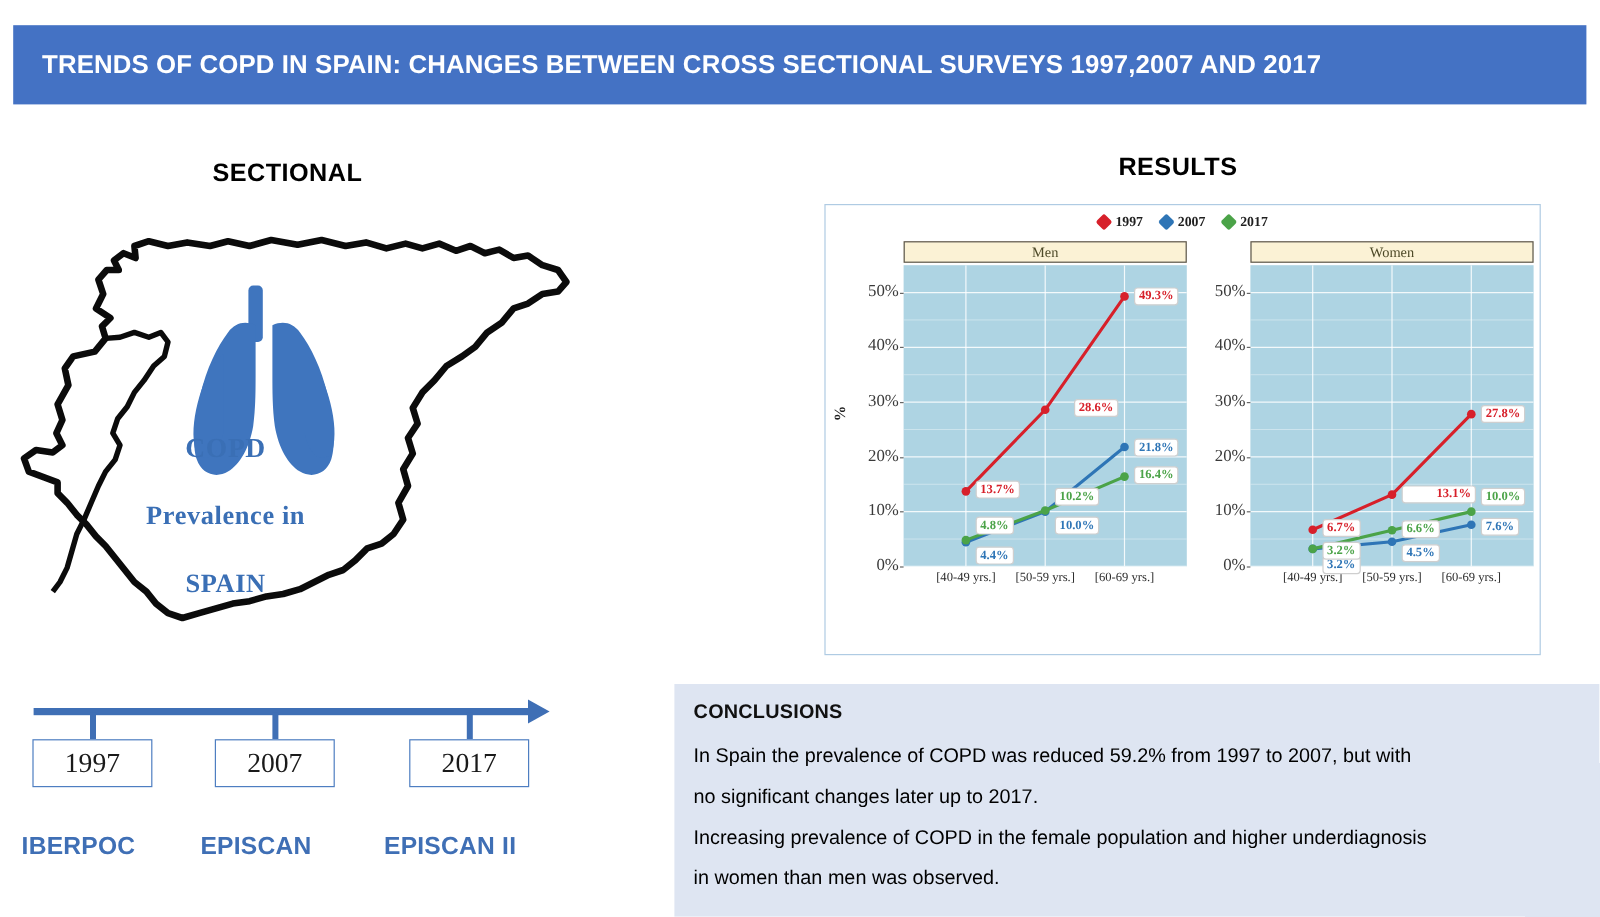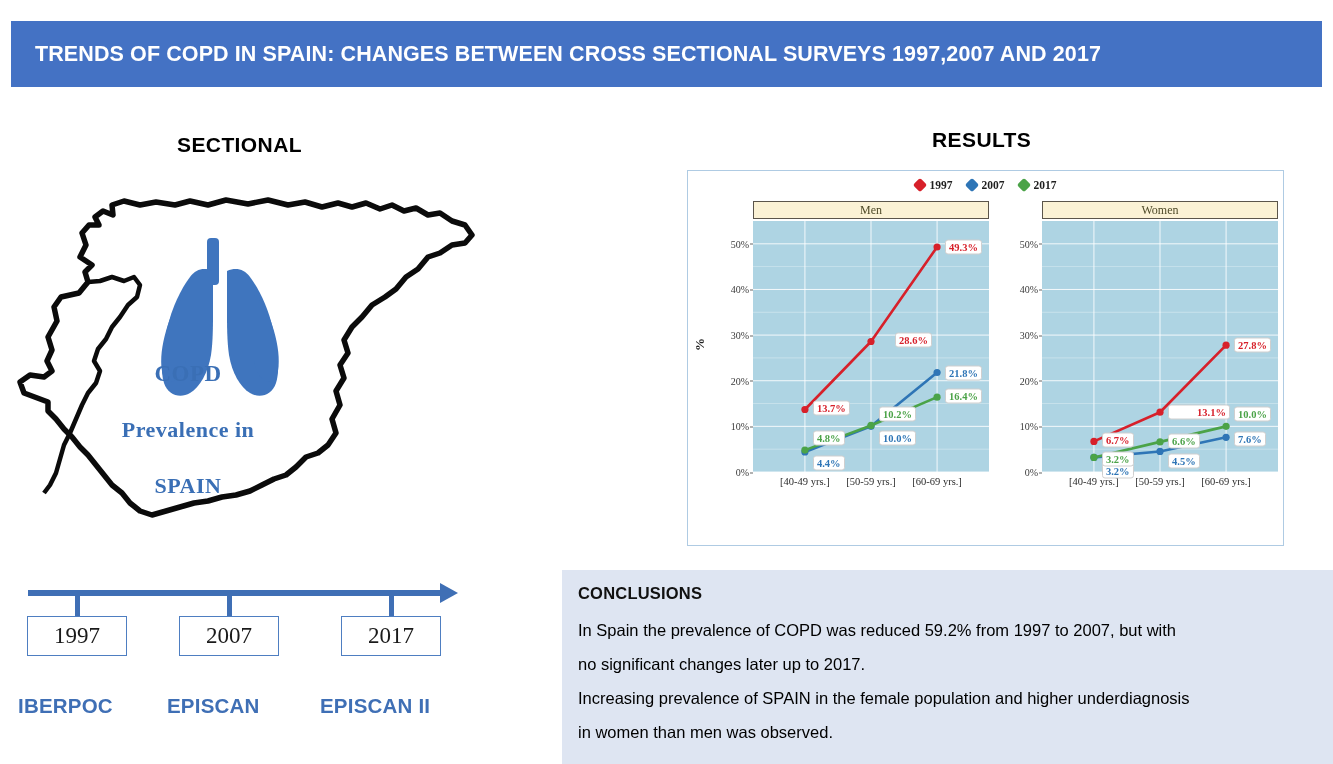--- a/index.html
+++ b/index.html
@@ -194,21 +194,21 @@
     width: 236px; height: 251px;
     background: #AED4E3;
   }
   .plot svg { display: block; }
   .ytick {
     position: absolute;
     right: 100%;
     margin-right: 4px;
     transform: translateY(-50%);
     font-family: "Liberation Serif", serif;
-    font-size: 10px;
+    font-size: 14px;
     color: #3a3a3a;
     white-space: nowrap;
   }
   .ytick::after {
     content: "";
     position: absolute;
     right: -4px; top: 50%;
     width: 3px; height: 1px;
     background: #666;
   }
@@ -464,17 +464,17 @@
       </div>
 
       <div class="xaxis-title">Age range</div>
     </div>
   </div>
 
   <div class="conclusions">
     <div class="concl-heading">CONCLUSIONS</div>
     <div class="concl-line">In Spain the prevalence of COPD was reduced 59.2% from 1997 to 2007, but with</div>
     <div class="concl-line">no significant changes later up to 2017.</div>
-    <div class="concl-line">Increasing prevalence of SPAIN in the female population and higher underdiagnosis</div>
+    <div class="concl-line">Increasing prevalence of COPD in the female population and higher underdiagnosis</div>
     <div class="concl-line">in women than men was observed.</div>
   </div>
 
 </div>
 
 </body></html>

